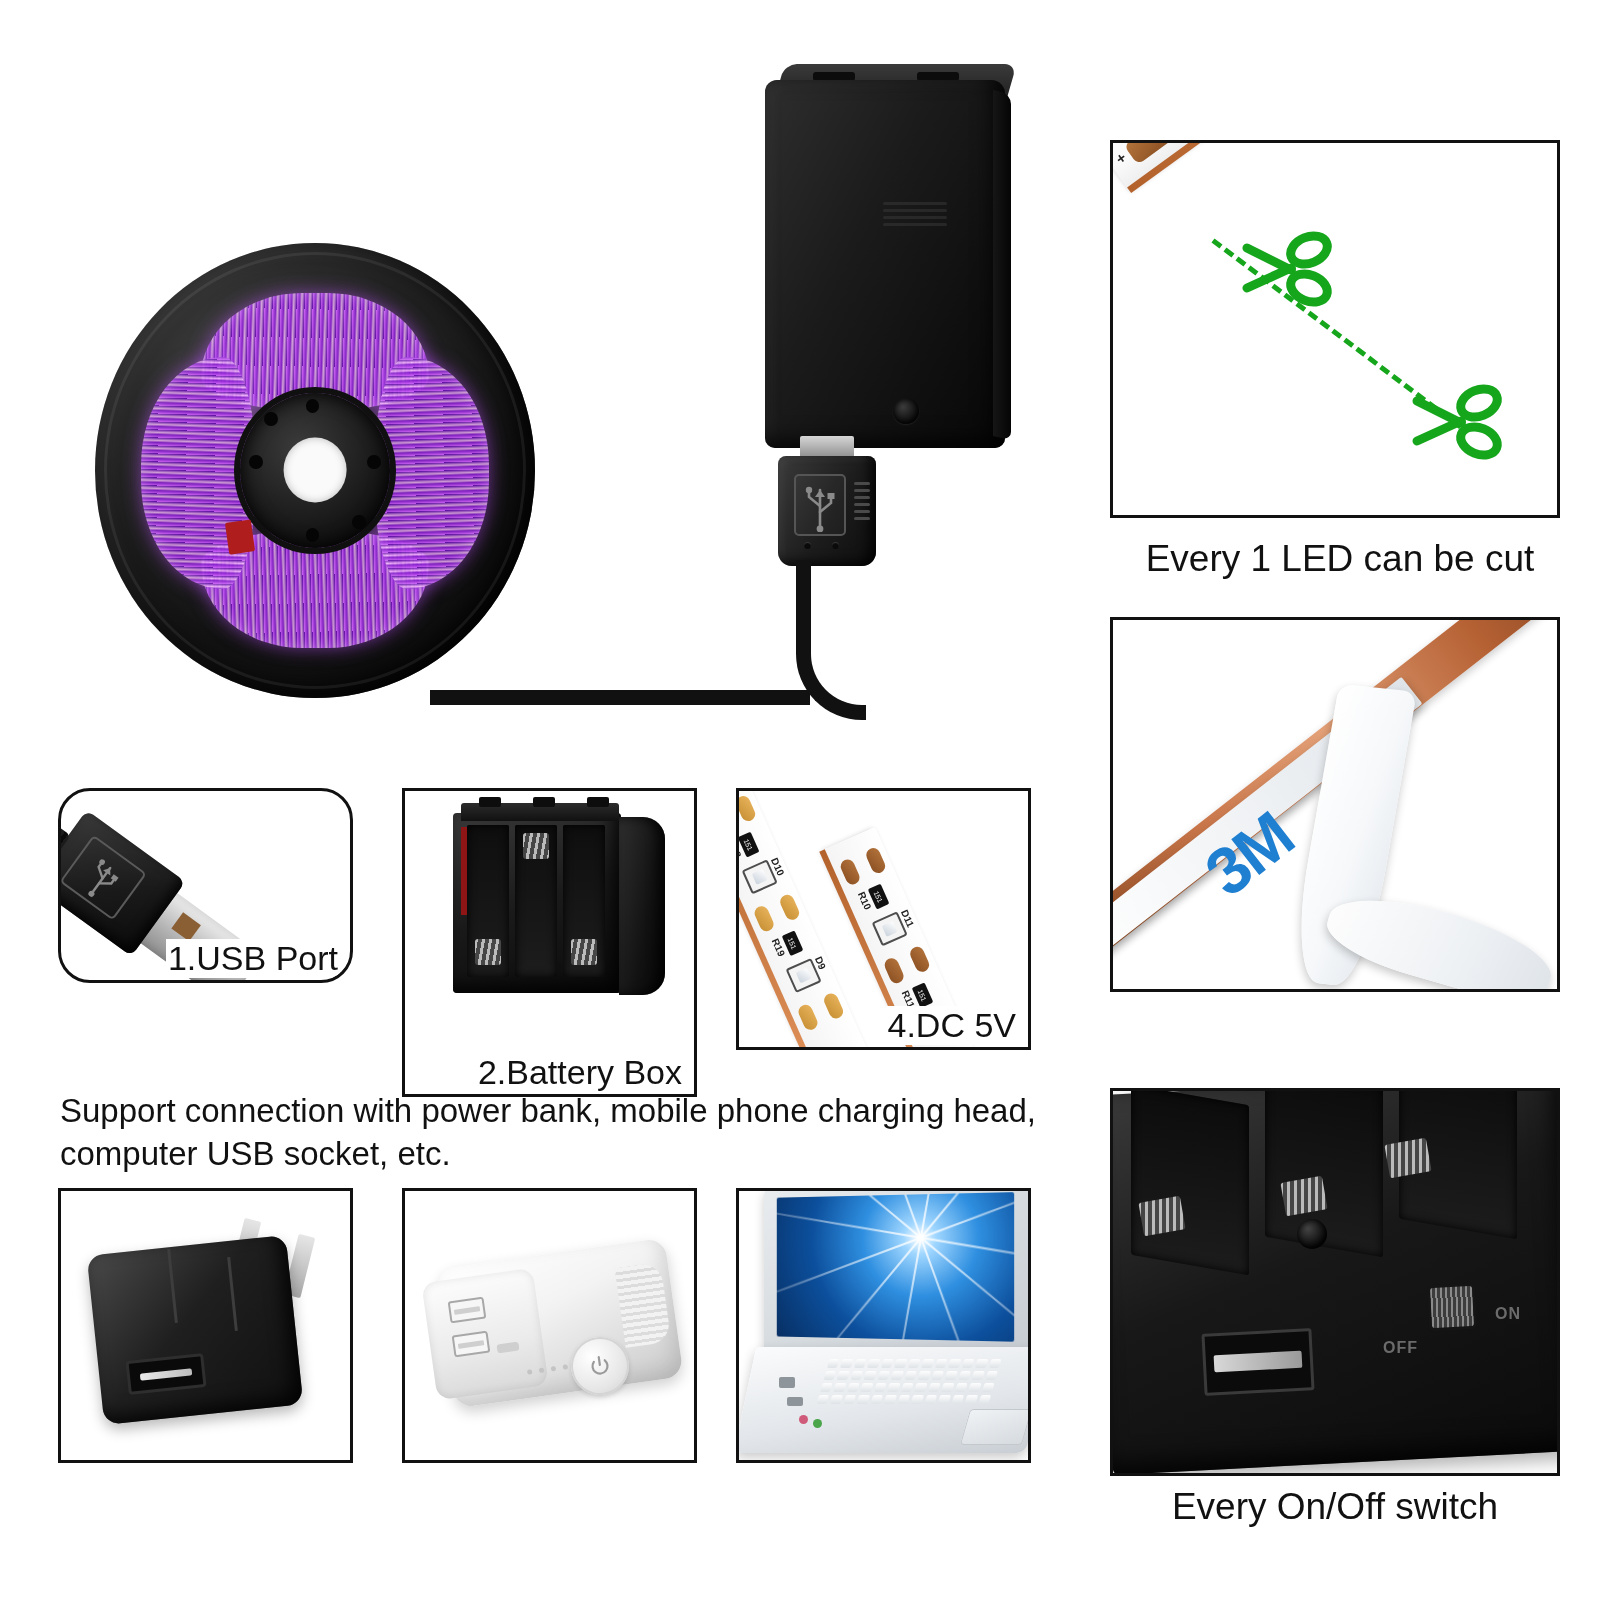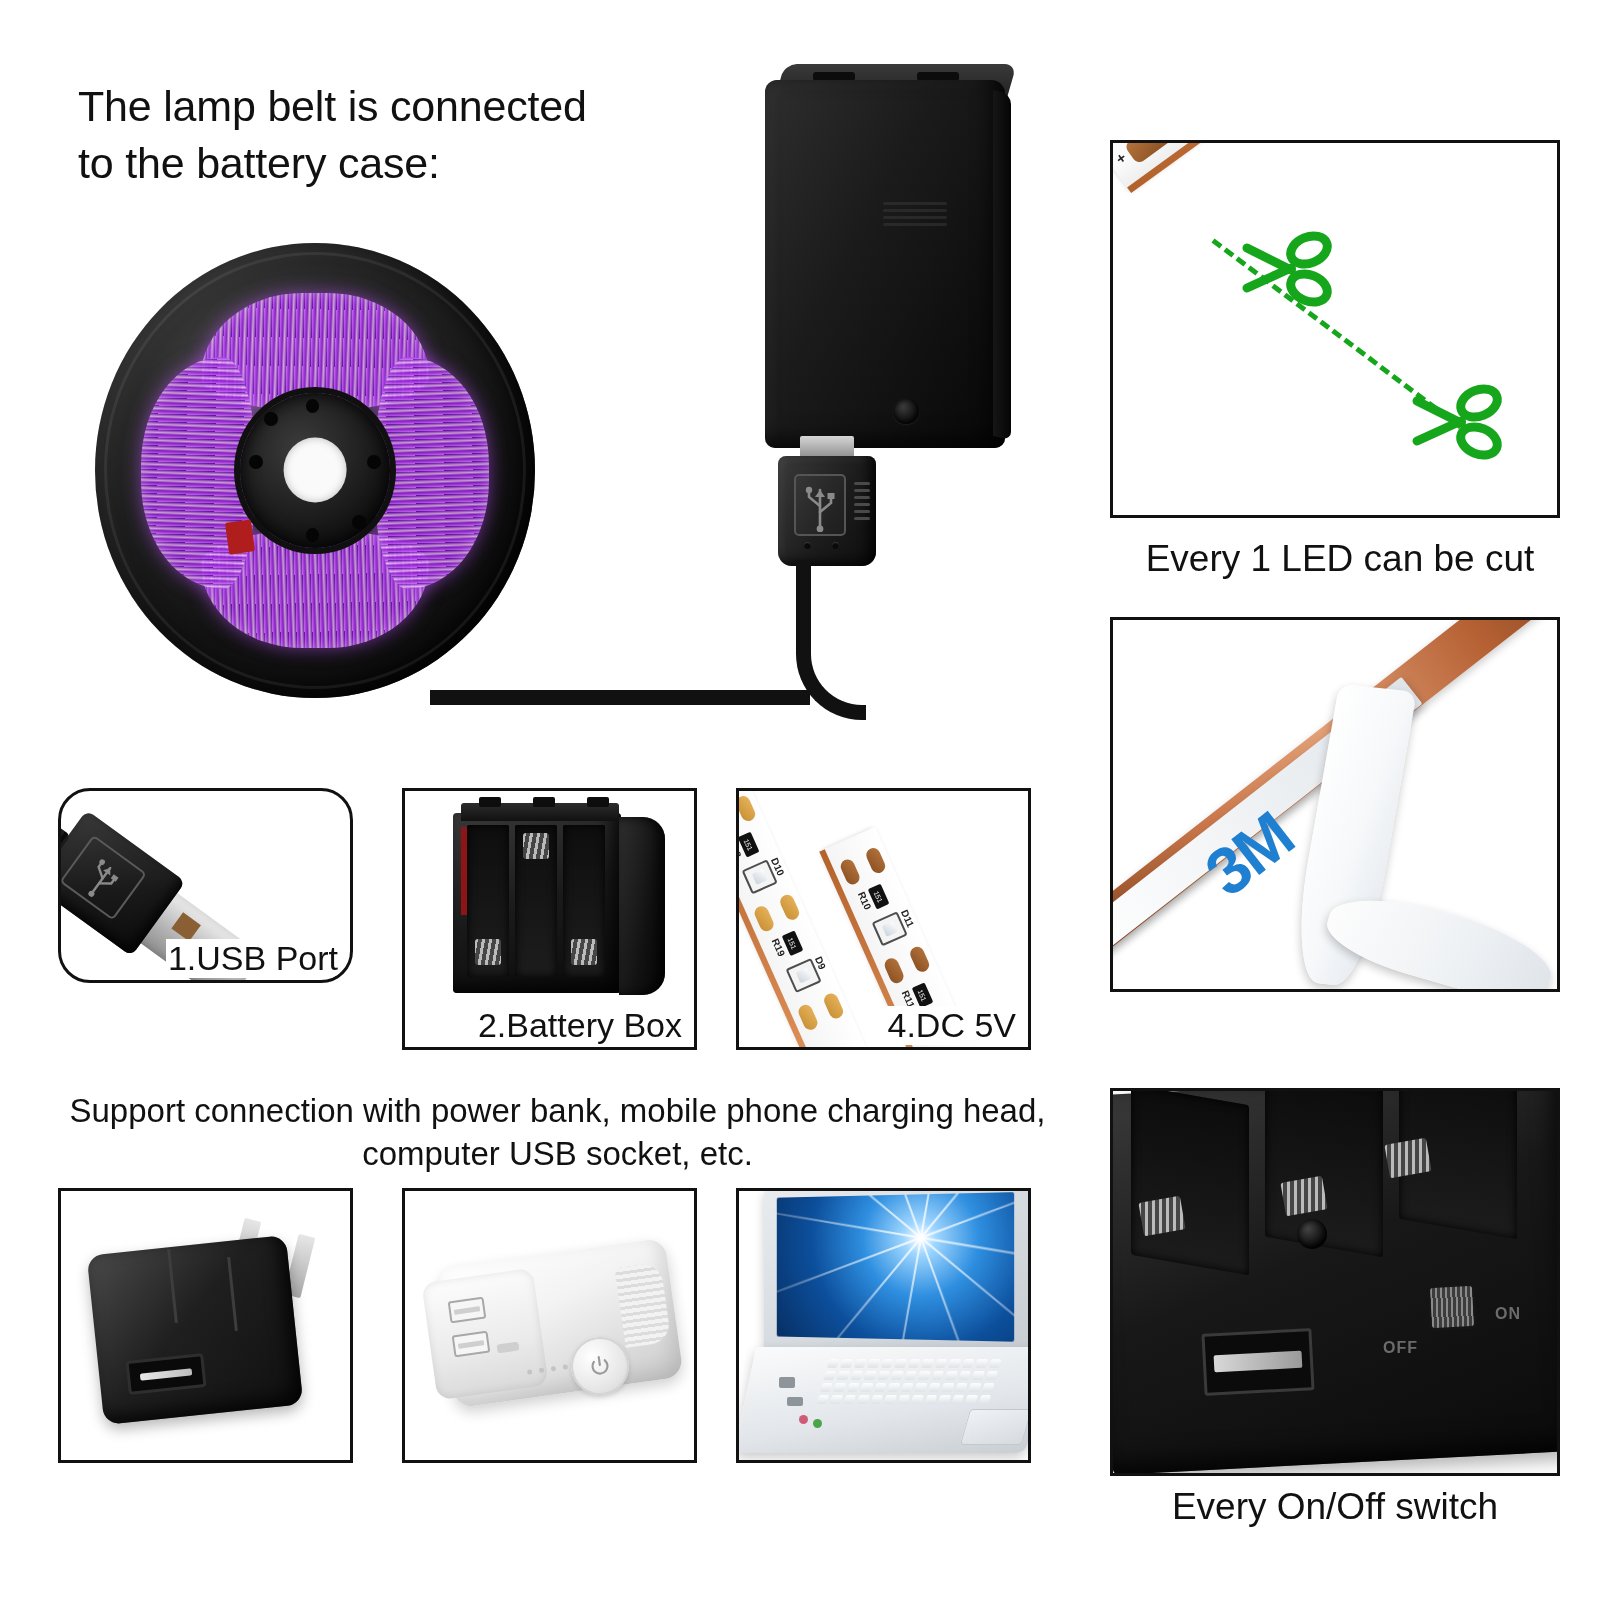--- a/index.html
+++ b/index.html
@@ -199,21 +199,21 @@
     position:absolute; background: linear-gradient(95deg,#ffffff 0%,#f2f4f6 45%,#dfe4e9 100%);
     box-shadow: 0 4px 10px rgba(0,0,0,.22);
   }
   .adh-logo {
     position:absolute; color:#1f7fd0; font-weight:700; letter-spacing:-2px;
   }
 
   
   .support {
     position:absolute; left:60px; top:1090px; width:995px;
-    text-align:center; font-size:33px; line-height:1.3; color:#111;
+    text-align:left; font-size:33px; line-height:1.3; color:#111;
   }
 
   
   .acad-body {
     position:absolute; background: linear-gradient(135deg,#4a4a4a 0%,#1f1f1f 45%,#101010 100%);
     border-radius: 16px;
     box-shadow: inset -8px -8px 18px rgba(0,0,0,.8), 0 6px 14px rgba(0,0,0,.28);
   }
   .prong {
     position:absolute; width:17px; background: linear-gradient(180deg,#e6e6e6,#a9a9a9);
@@ -300,24 +300,20 @@
     position:absolute; background: repeating-linear-gradient(90deg,#8a8a8a 0 2px,#3c3c3c 2px 5px);
     border-radius:3px; box-shadow: 0 0 0 3px #151515;
   }
   .obb-lab { position:absolute; color:#6b6b6b; font-size:16px; font-weight:700; letter-spacing:1px; }
 </style>
 </head>
 <body>
 
 <div class="page">
 
-  <div class="headline">
-    <div>The lamp belt is connected</div>
-    <div>to the battery case:</div>
-  </div>
 
   <div class="reel">
     <div class="reel-outer"></div>
     <div class="reel-rim"></div>
     <div class="reel-win win-top"></div>
     <div class="reel-win win-bottom"></div>
     <div class="reel-win win-left"></div>
     <div class="reel-win win-right"></div>
     <div class="reel-hub">
       <div class="reel-hole"></div>
@@ -476,21 +472,21 @@
         </g>
         <circle cx="19" cy="41" r="3" fill="#8a8a8a"></circle>
       </svg>
       <div style="position:absolute; left:-54px; top:34px; width:66px; height:34px;
            background: repeating-linear-gradient(90deg,#1b1b1b 0 5px,#0a0a0a 5px 9px);
            border-radius:5px;"></div>
     </div>
     <div class="cap-in">1.USB Port</div>
   </div>
 
-  <div class="box" style="left:402px; top:788px; width:295px; height:262px;padding-left:12px;">
+  <div class="box" style="left:402px; top:788px; width:295px; height:309px;padding-left:12px;">
     <div style="position:absolute; left:48px; top:22px; width:168px; height:180px;
          background: linear-gradient(160deg,#3a3a3a,#1a1a1a 50%,#0a0a0a);
          border-radius:4px; box-shadow: inset -8px -8px 18px rgba(0,0,0,.85);"></div>
     <div style="position:absolute; left:56px; top:12px; width:158px; height:18px;
          background: linear-gradient(180deg,#2c2c2c,#111); border-radius:3px 3px 0 0;"></div>
     <div style="position:absolute; left:74px; top:6px; width:22px; height:10px; background:#0d0d0d; border-radius:2px;"></div>
     <div style="position:absolute; left:128px; top:6px; width:22px; height:10px; background:#0d0d0d; border-radius:2px;"></div>
     <div style="position:absolute; left:182px; top:6px; width:22px; height:10px; background:#0d0d0d; border-radius:2px;"></div>
 
     <div style="position:absolute; left:62px; top:34px; width:42px; height:152px;

